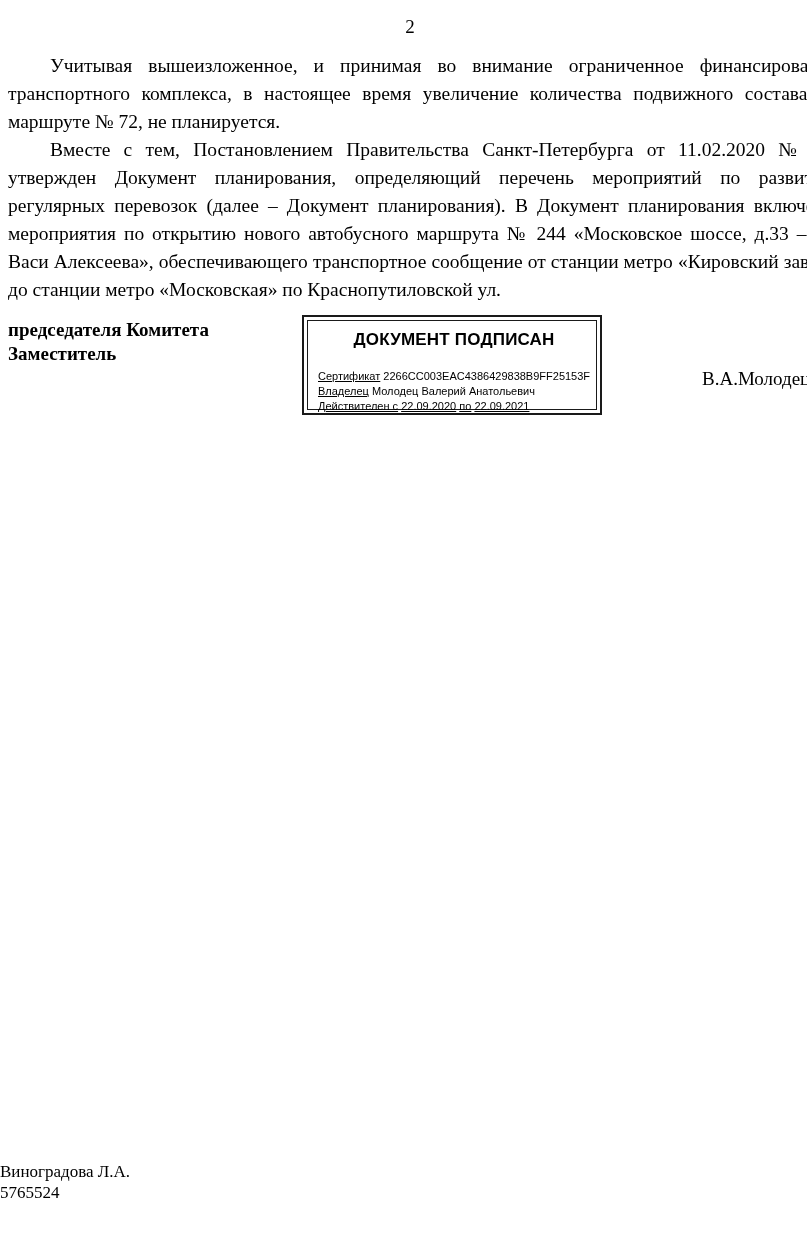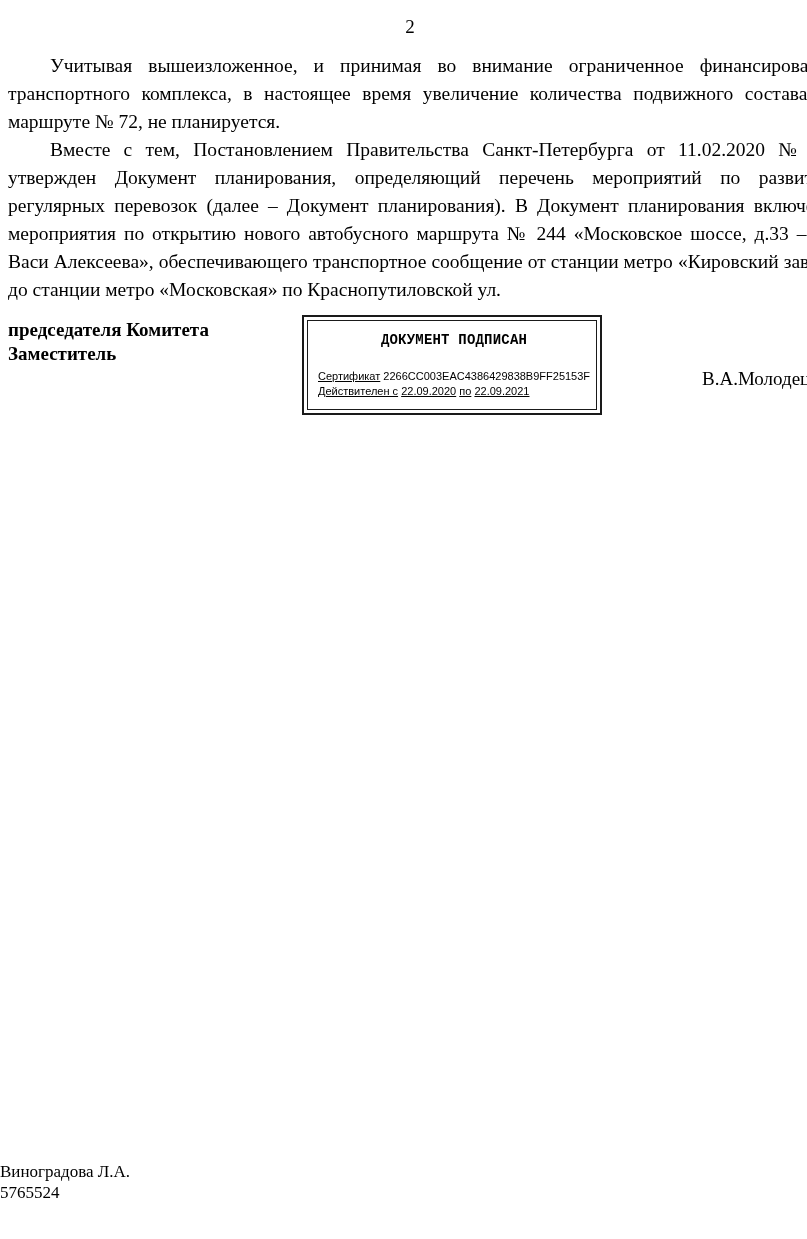--- a/index.html
+++ b/index.html
@@ -72,22 +72,22 @@
     bottom: 3px;
     border: 1px solid #1a1a1a;
     box-sizing: border-box;
   }
   .stamp-title {
     position: absolute;
     top: 16px;
     left: 0;
     width: 300px;
     text-align: center;
-    font-family: Liberation Mono, monospace;
-    font-size: 14px;
+    font-family: Liberation Sans, sans-serif;
+    font-size: 17px;
     font-weight: bold;
     line-height: 14px;
     letter-spacing: 0.2px;
   }
   .stamp-lines {
     position: absolute;
     top: 52px;
     left: 14px;
     font-family: "Liberation Sans", "DejaVu Sans", sans-serif;
     font-size: 11px;
@@ -132,20 +132,24 @@
     <div class="stamp-inner"></div>
     <div class="stamp-title">
       <div>ДОКУМЕНТ ПОДПИСАН</div>
     </div>
     <div class="stamp-lines">
       <div>
         <span class="lbl">Сертификат</span>
         <span class="val">2266CC003EAC4386429838B9FF25153F</span>
       </div>
       <div>
+        <span class="lbl">Владелец</span>
+        <span class="val">Молодец Валерий Анатольевич</span>
+      </div>
+      <div>
         <span class="lbl">Действителен с</span>
         <span class="lbl">22.09.2020</span>
         <span class="lbl">по</span>
         <span class="lbl">22.09.2021</span>
       </div>
     </div>
   </div>
 
   <div class="footer">
     <div>Виноградова Л.А.</div>

